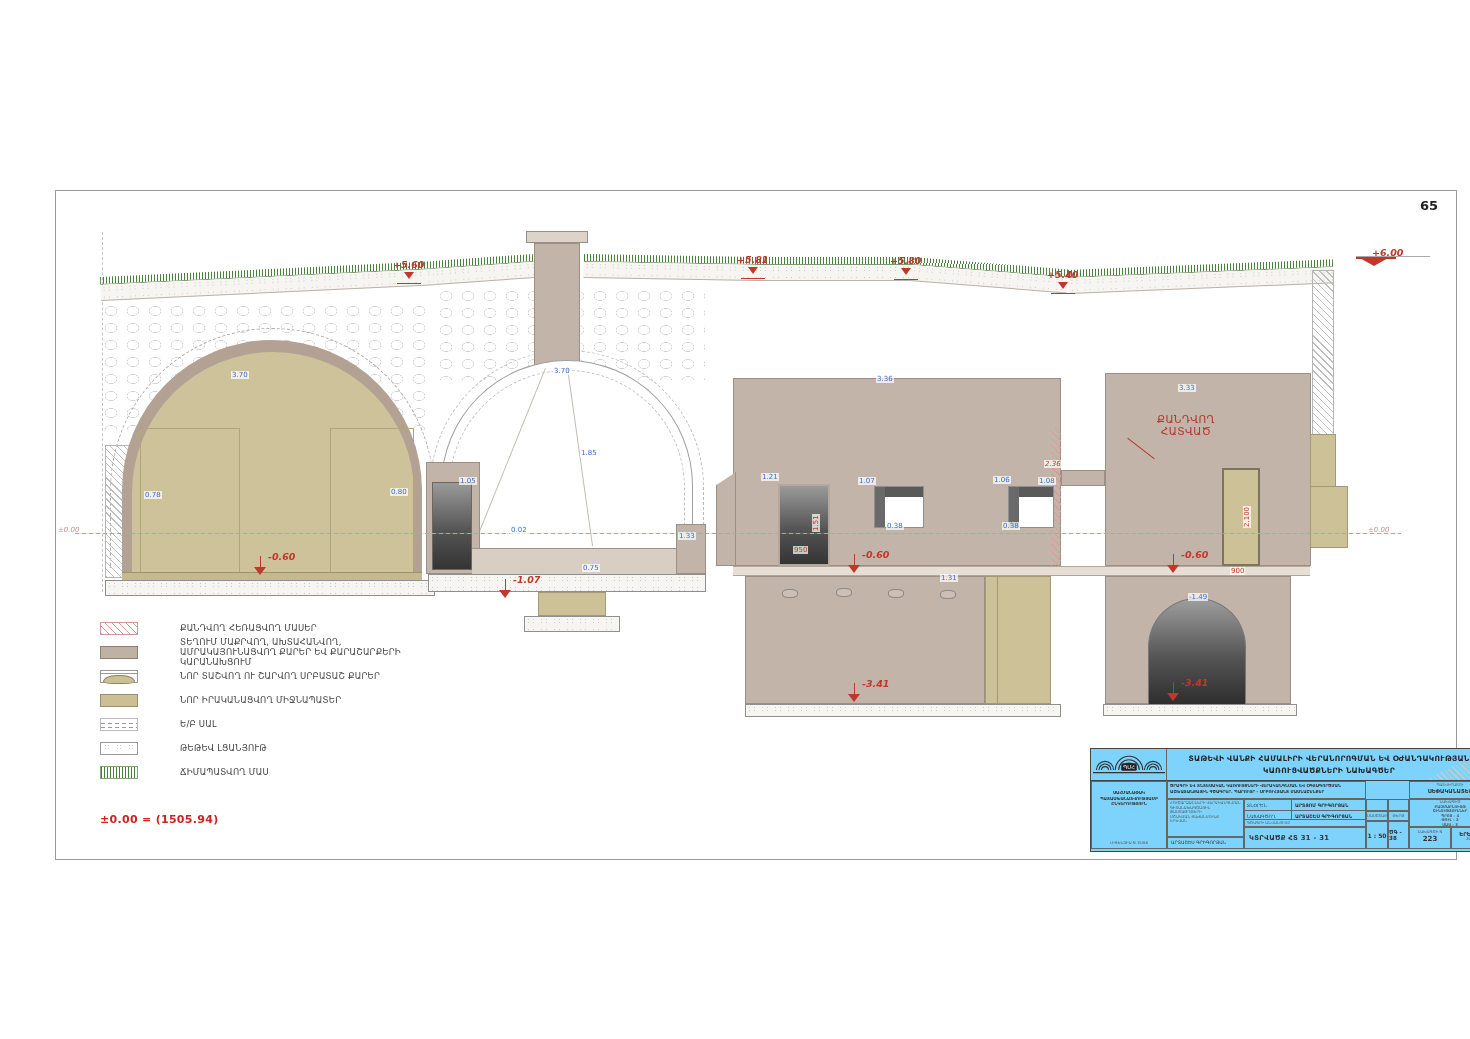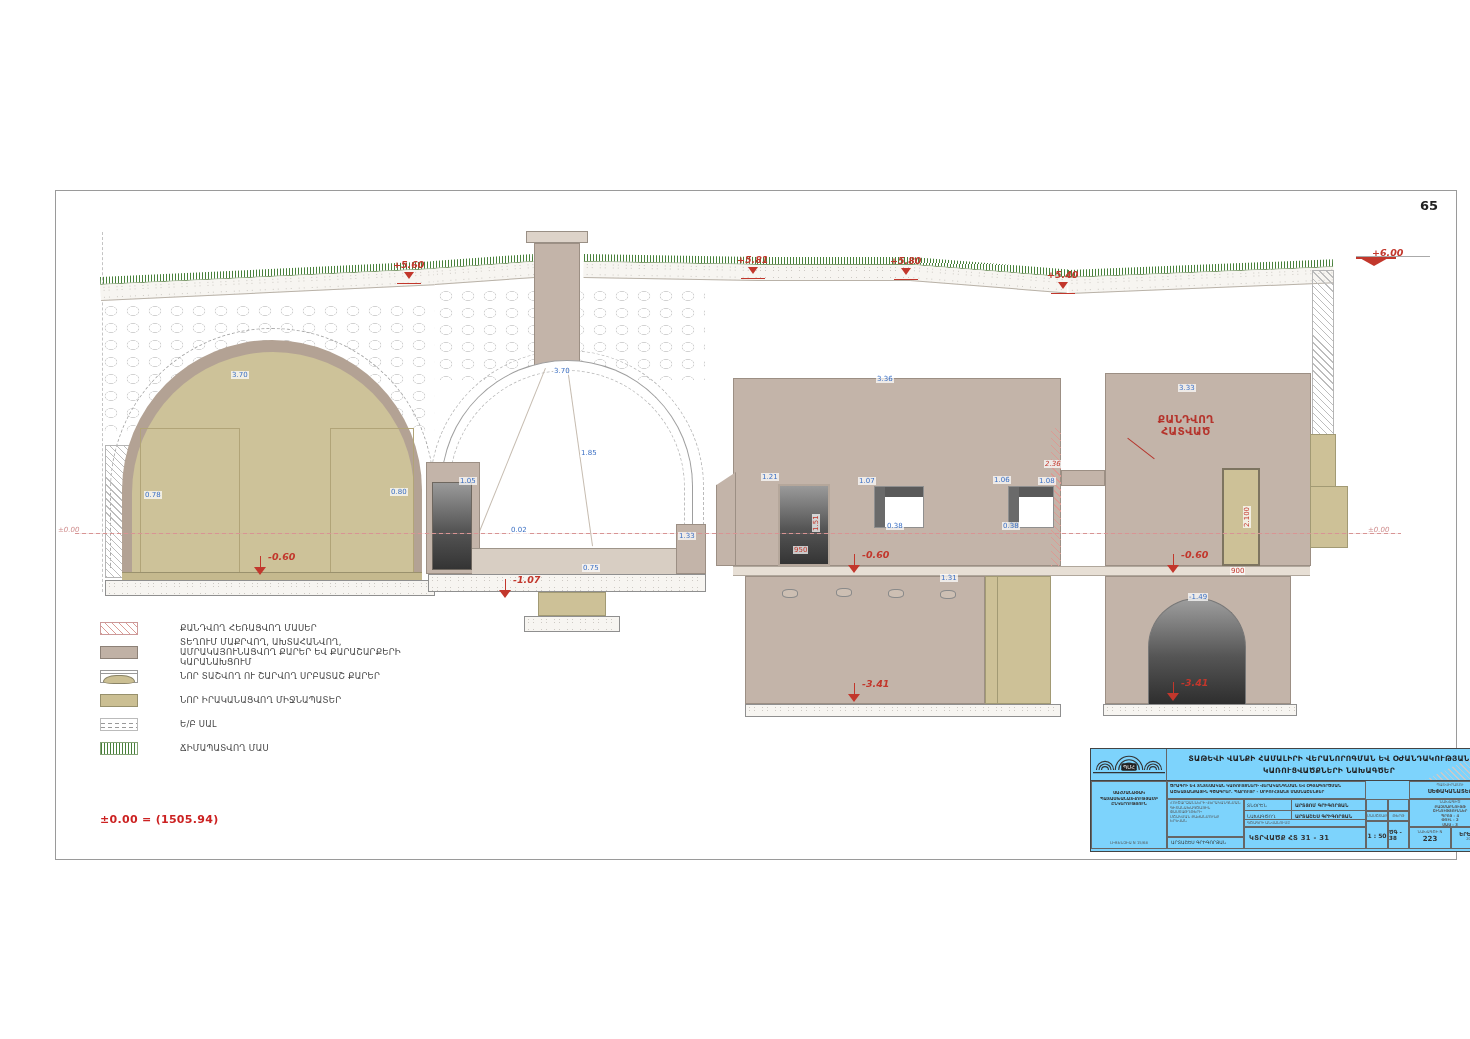--- a/index.html
+++ b/index.html
@@ -44,21 +44,21 @@
   .lvl .d6tri{position:absolute;left:-14px;top:16px;width:0;height:0;border:16px solid transparent;border-top:9px solid #c2372c;border-bottom:0;}
   .lvl .d6line{position:absolute;left:-16px;top:16px;width:40px;height:2px;background:#c2372c;}
   .dim{position:absolute;z-index:11;font-size:7px;color:#3a6fc4;background:rgba(255,255,255,.72);
        padding:0 1px;white-space:nowrap;transform-origin:0 0;}
   .dim-red{color:#c2372c;}
 
   .datum-line{left:75px;top:533px;width:1326px;height:1px;z-index:10;
       background:repeating-linear-gradient(90deg,#d89494 0 4px,rgba(216,148,148,.25) 4px 7px);}
   .datum-label{font-size:7px;color:#cf8d8d;font-style:italic;z-index:11;}
 
-  .annot{font-size:10.5px;font-weight:bold;color:#b5342c;line-height:1.15;letter-spacing:.4px;
+  .annot{font-size:10.5px;font-weight:normal;color:#b5342c;line-height:1.15;letter-spacing:.4px;
       text-align:center;z-index:12;}
   .annot-leader{width:34px;height:1px;background:#b5342c;transform:rotate(38deg);z-index:12;}
 
   
   .legend{left:100px;top:616px;width:330px;display:flex;flex-direction:column;}
   .legend-row{display:flex;align-items:center;height:24px;flex:none;}
   .sw{width:38px;height:13px;border:1px solid #999;box-sizing:border-box;flex:none;position:relative;}
   .legend-label{margin-left:42px;font-size:8.5px;color:#444;line-height:1.2;letter-spacing:.2px;}
   .sw-hatch-gray{background:repeating-linear-gradient(45deg,#b9b9b9 0 1px,transparent 1px 5px);}
   .sw-hatch-red{border-color:#c99;background:repeating-linear-gradient(45deg,#dc9a94 0 1px,transparent 1px 5px);}
@@ -267,20 +267,24 @@
       </div>
       <div class="legend-row">
         <div class="sw sw-solid-khaki"></div>
         <div class="legend-label">ՆՈՐ ԻՐԱԿԱՆԱՑՎՈՂ ՄԻՋՆԱՊԱՏԵՐ</div>
       </div>
       <div class="legend-row">
         <div class="sw sw-dashed"></div>
         <div class="legend-label">Ե/Բ ՍԱԼ</div>
       </div>
       <div class="legend-row">
+        <div class="sw sw-rubble"></div>
+        <div class="legend-label">ԹԵԹԵՎ ԼՑԱՆՅՈՒԹ</div>
+      </div>
+      <div class="legend-row">
         <div class="sw sw-grass"></div>
         <div class="legend-label">ՃԻՄԱՊԱՏՎՈՂ ՄԱՍ</div>
       </div>
     </div>
   <div class="abs datum-note">±0.00 = (1505.94)</div>
 
   <div class="abs tb">
     <div class="tb-hatch"></div>
 
     <div class="tbc" style="left:0;top:0;width:76px;height:32px;border:none;border-right:0.6px solid #666;border-bottom:1.2px solid #444;">

